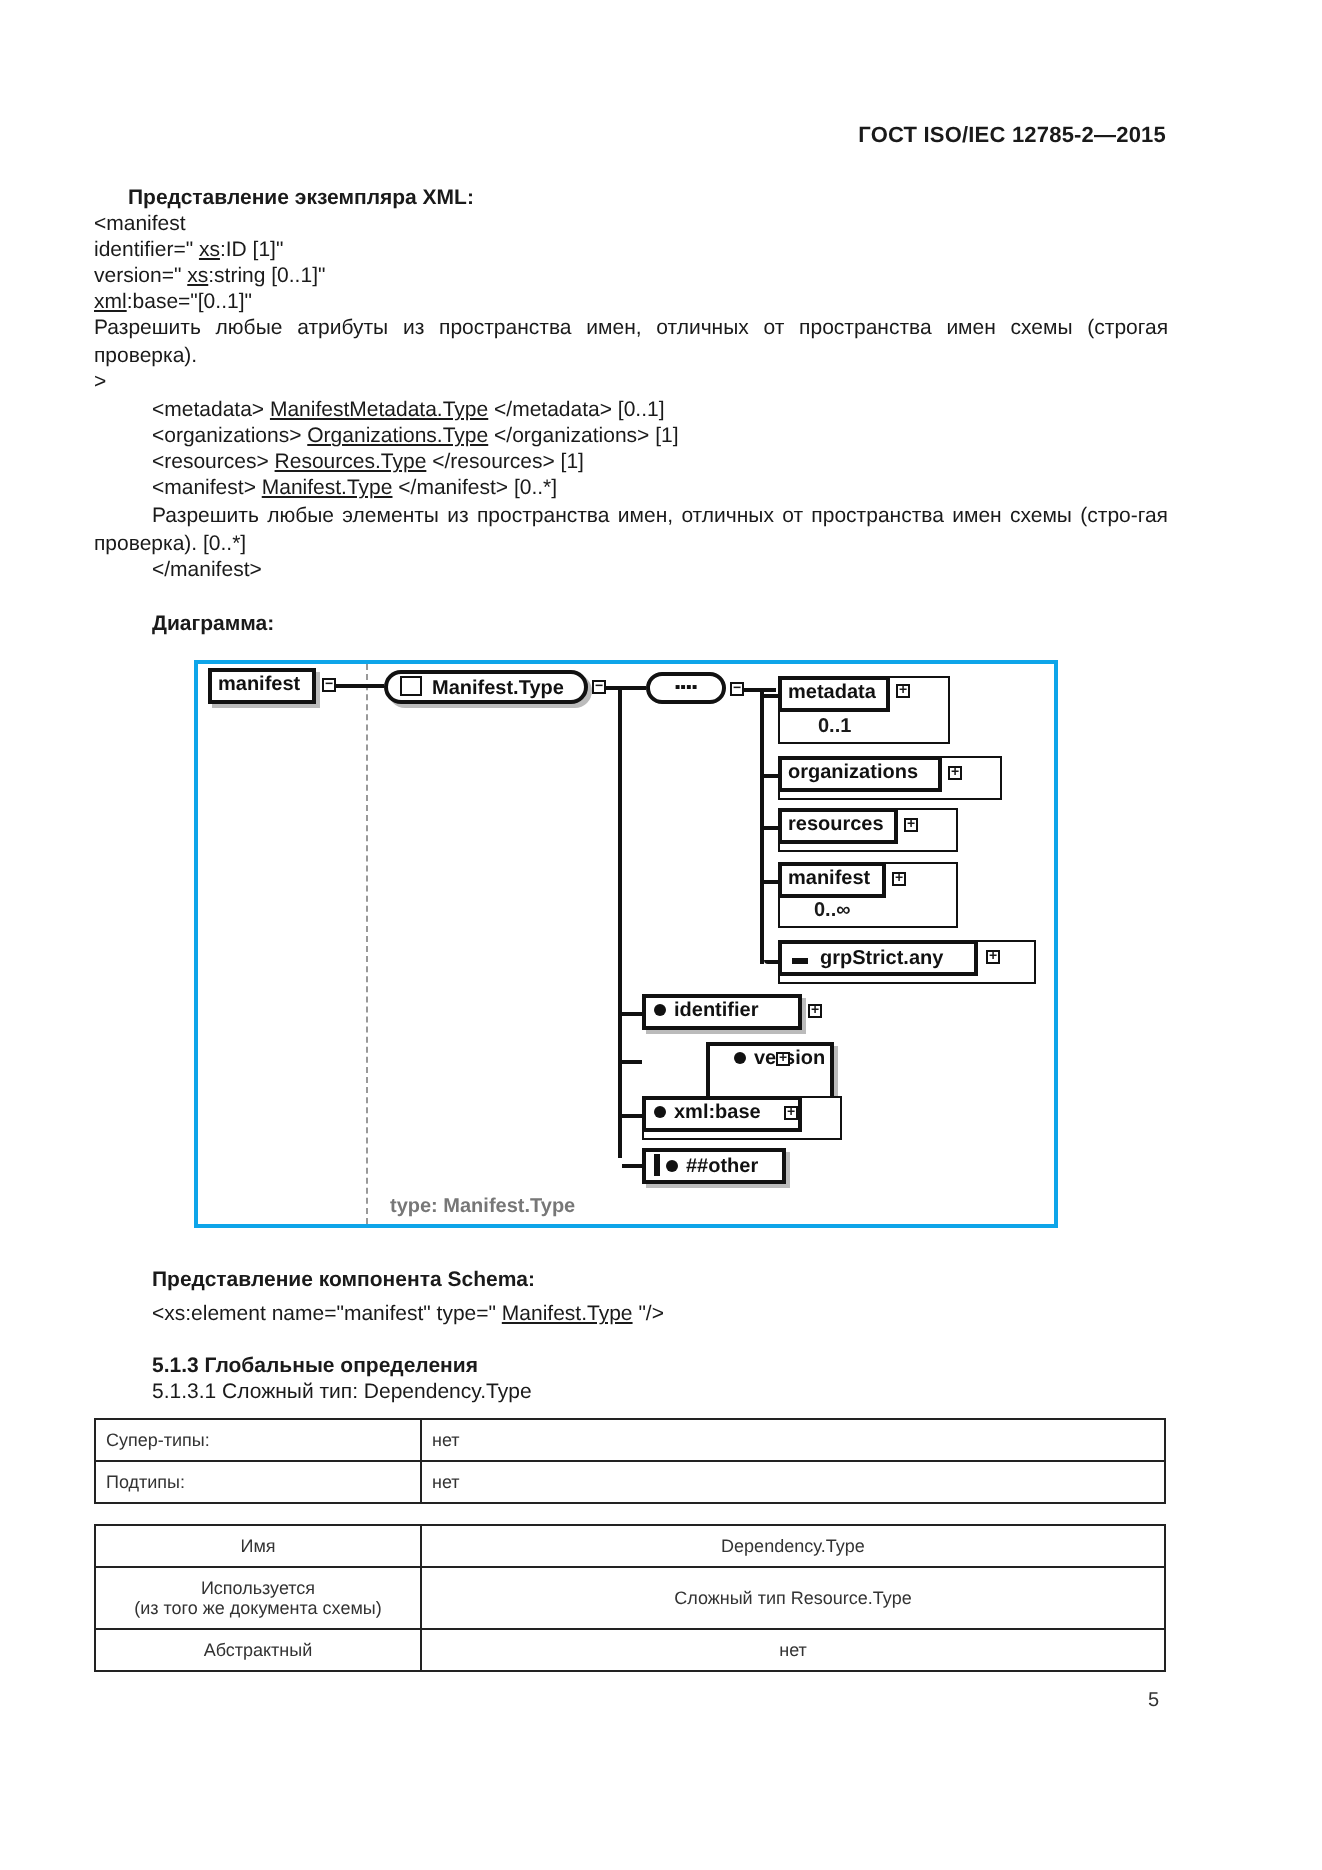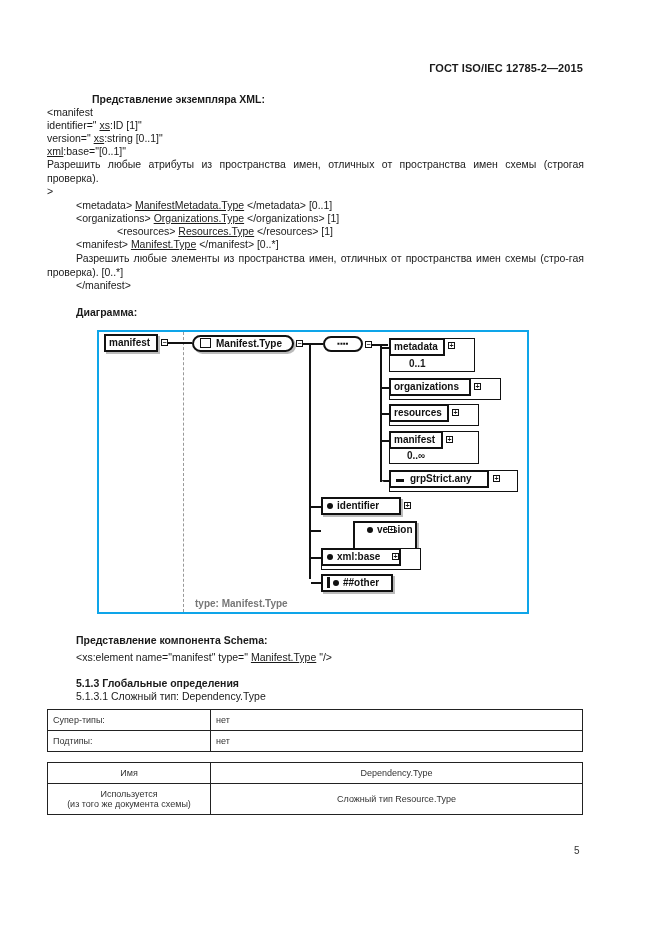--- a/index.html
+++ b/index.html
@@ -29,31 +29,31 @@
     table.tbl { position: absolute; left: 47px; width: 536px; border-collapse: collapse; font-size: 9px; color: #333; }
     table.tbl td { border: 1px solid #222; padding: 3px 5px; vertical-align: middle; }
     table.tbl td.c1 { width: 152px; }
     .pnum { left: 574px; top: 845px; font-size: 10px; color: #333; }
   </style>
 </head>
 <body>
 
 <div class="abs hdr">ГОСТ ISO/IEC 12785-2—2015</div>
 
-<div class="abs t b" style="left:92px; top:93px;">Представление экземпляра XML:</div>
+<div class="abs t b" style="left:64px; top:93px;">Представление экземпляра XML:</div>
 <div class="abs t" style="left:47px; top:106px;">&lt;manifest</div>
 <div class="abs t" style="left:47px; top:119px;"><span>identifier=" </span><span class="u">xs</span><span>:ID [1]"</span></div>
 <div class="abs t" style="left:47px; top:132px;"><span>version=" </span><span class="u">xs</span><span>:string [0..1]"</span></div>
 <div class="abs t" style="left:47px; top:145px;"><span class="u">xml</span><span>:base="[0..1]"</span></div>
 <div class="abs para" style="top:158px;">Разрешить любые атрибуты из пространства имен, отличных от пространства имен схемы (строгая проверка).</div>
 <div class="abs t" style="left:47px; top:185px;">&gt;</div>
 
 <div class="abs t" style="left:76px; top:199px;"><span>&lt;metadata&gt; </span><span class="u">ManifestMetadata.Type</span><span> &lt;/metadata&gt; [0..1]</span></div>
 <div class="abs t" style="left:76px; top:212px;"><span>&lt;organizations&gt; </span><span class="u">Organizations.Type</span><span> &lt;/organizations&gt; [1]</span></div>
-<div class="abs t" style="left:76px; top:225px;margin-left:41px;"><span>&lt;resources&gt; </span><span class="u">Resources.Type</span><span> &lt;/resources&gt; [1]</span></div>
+<div class="abs t" style="left:76px; top:225px;"><span>&lt;resources&gt; </span><span class="u">Resources.Type</span><span> &lt;/resources&gt; [1]</span></div>
 <div class="abs t" style="left:76px; top:238px;"><span>&lt;manifest&gt; </span><span class="u">Manifest.Type</span><span> &lt;/manifest&gt; [0..*]</span></div>
 <div class="abs para" style="top:252px; text-indent:29px;">Разрешить любые элементы из пространства имен, отличных от пространства имен схемы (стро-гая проверка). [0..*]</div>
 <div class="abs t" style="left:76px; top:279px;">&lt;/manifest&gt;</div>
 
 <div class="abs t b" style="left:76px; top:306px;">Диаграмма:</div>
 
 <div class="abs diagram">
   <div class="dashdiv"></div>
 
   <div class="box shadow" style="left:5px; top:2px; width:54px; height:18px; padding:1px 3px;"><span>manifest</span></div>
@@ -145,16 +145,20 @@
     <td class="c1">Имя</td>
     <td>Dependency.Type</td>
   </tr>
   <tr style="height:31px;">
     <td class="c1">
           <div>Используется</div>
           <div>(из того же документа схемы)</div>
         </td>
     <td>Сложный тип Resource.Type</td>
   </tr>
+  <tr style="height:21px;">
+    <td class="c1">Абстрактный</td>
+    <td>нет</td>
+  </tr>
 </tbody>
   </table>
 
 <div class="abs pnum">5</div>
 
 </body></html>

